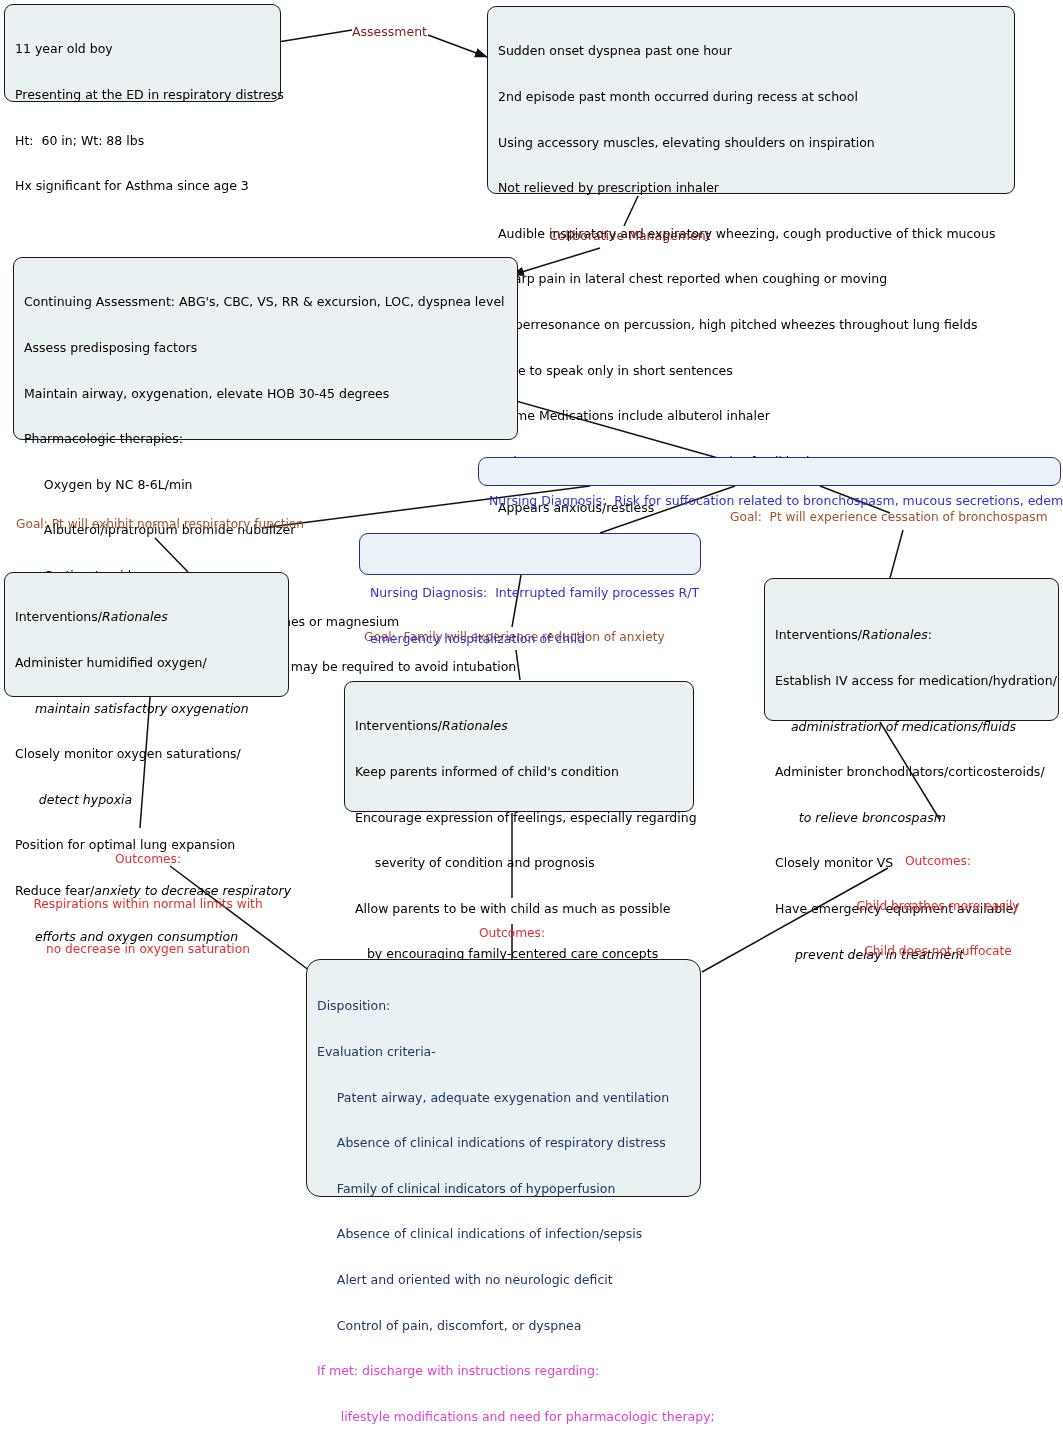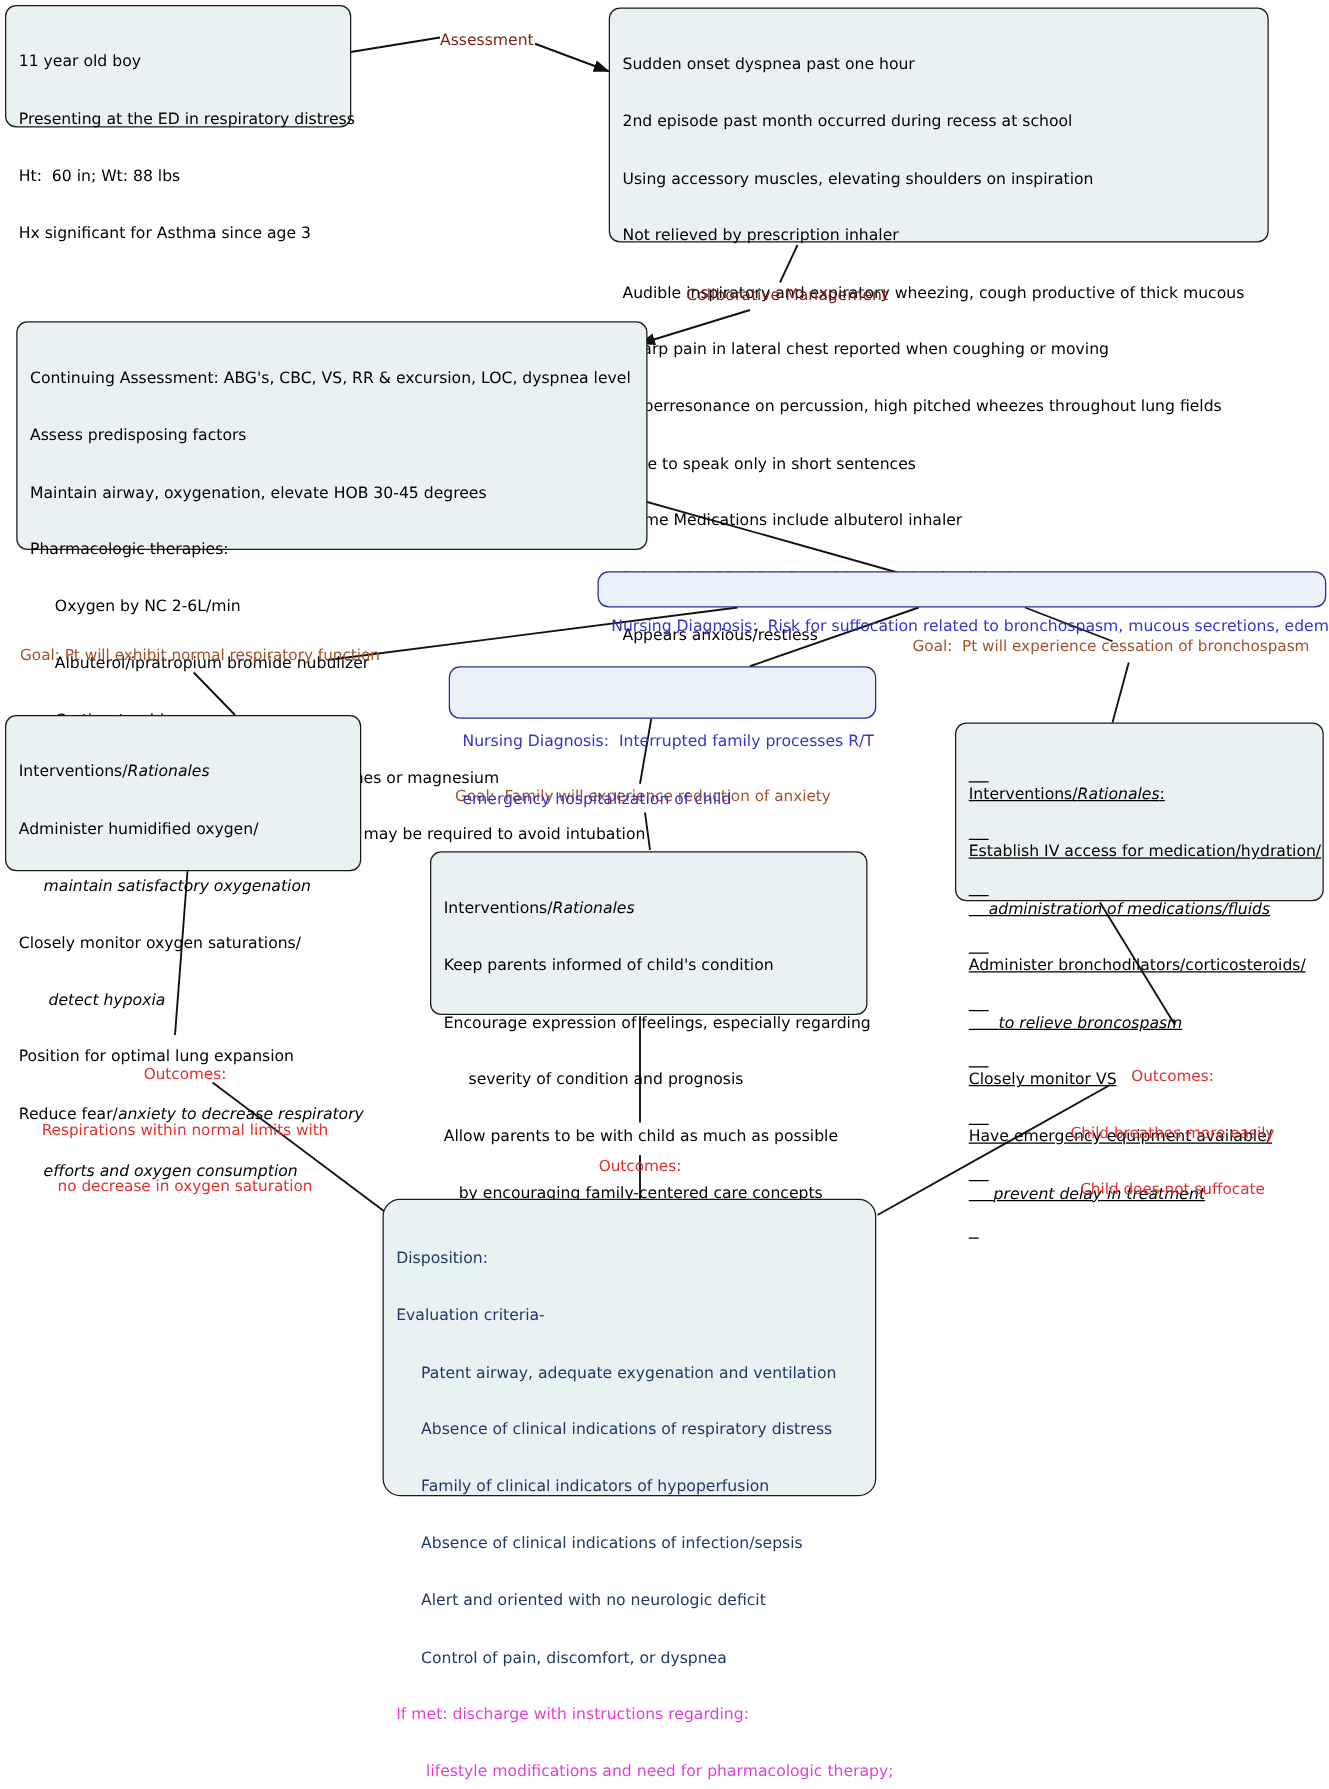--- a/index.html
+++ b/index.html
@@ -103,21 +103,21 @@
     <div>Appears anxious/restless</div>
   </div>
 
   <div class="lbl plain" style="left:549px;top:228px;">Collborative Management</div>
 
   <div class="box" style="left:13px;top:257px;width:505px;height:183px;">
     <div>Continuing Assessment: ABG's, CBC, VS, RR &amp; excursion, LOC, dyspnea level</div>
     <div>Assess predisposing factors</div>
     <div>Maintain airway, oxygenation, elevate HOB 30-45 degrees</div>
     <div>Pharmacologic therapies:</div>
-    <div>     Oxygen by NC 2-6L/min</div>
+    <div>     Oxygen by NC 8-6L/min</div>
     <div>     Albuterol/ipratropium bromide nubulizer</div>
     <div>     Corticosteroids</div>
     <div>     Additional therapy may include xanthines or magnesium</div>
     <div>Noninavasive ventilatory methods (BiPap) may be required to avoid intubation</div>
   </div>
 
   <div class="box blue" style="left:478px;top:457px;width:583px;height:29px;padding:5px 8px 5px 10px;">
     <div>Nursing Diagnosis:  Risk for suffocation related to bronchospasm, mucous secretions, edema</div>
   </div>
 
@@ -134,21 +134,21 @@
     <div><span>Interventions/</span><span class="it">Rationales</span></div>
     <div><span>Administer humidified oxygen/</span><span class="it"></span></div>
     <div><span>     </span><span class="it">maintain satisfactory oxygenation</span></div>
     <div><span>Closely monitor oxygen saturations/</span><span class="it"></span></div>
     <div><span>      </span><span class="it">detect hypoxia</span></div>
     <div><span>Position for optimal lung expansion</span><span class="it"></span></div>
     <div><span>Reduce fear/</span><span class="it">anxiety to decrease respiratory</span></div>
     <div><span>     </span><span class="it">efforts and oxygen consumption</span></div>
   </div>
 
-  <div class="box" style="left:764px;top:578px;width:295px;height:143px;padding-top:18px;text-decoration:underline;">
+  <div class="box" style="left:764px;top:578px;width:295px;height:143px;padding-top:18px;">
     <div><span>Interventions/</span><span class="it">Rationales</span><span>:</span></div>
     <div><span>Establish IV access for medication/hydration/</span><span class="it"></span></div>
     <div><span>    </span><span class="it">administration of medications/fluids</span></div>
     <div><span>Administer bronchodilators/corticosteroids/</span><span class="it"></span></div>
     <div><span>      </span><span class="it">to relieve broncospasm</span></div>
     <div><span>Closely monitor VS</span><span class="it"></span></div>
     <div><span>Have emergency equipment available/</span><span class="it"></span></div>
     <div><span>     </span><span class="it">prevent delay in treatment</span></div>
   </div>
 

